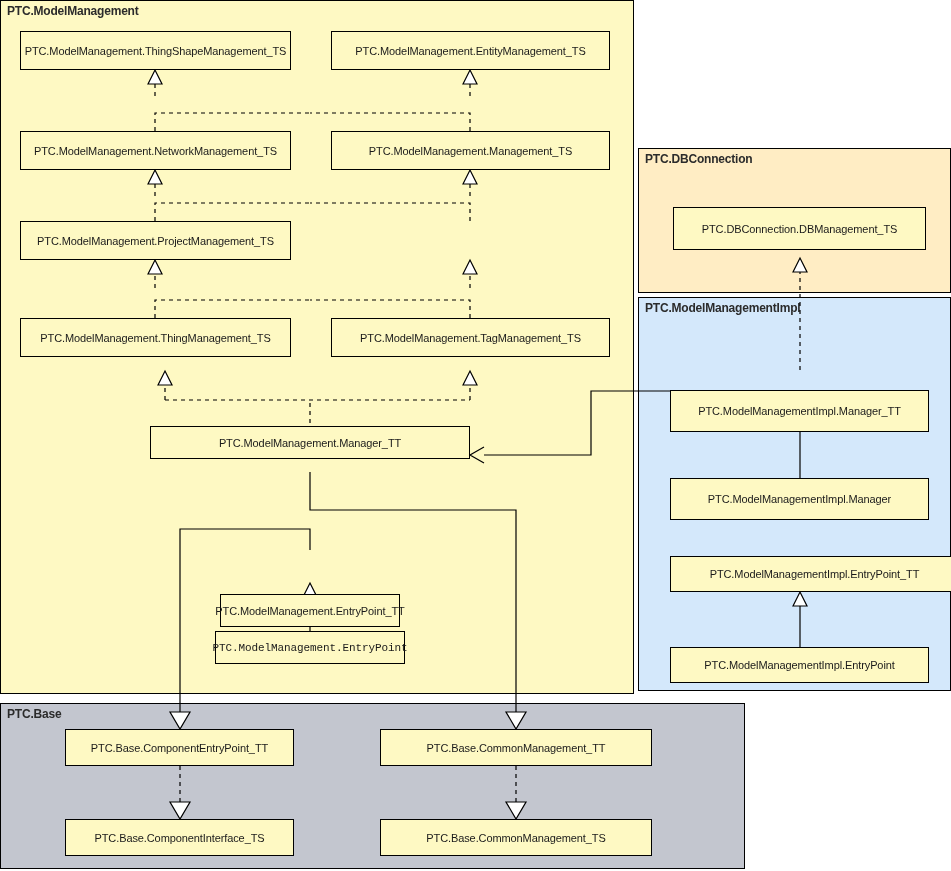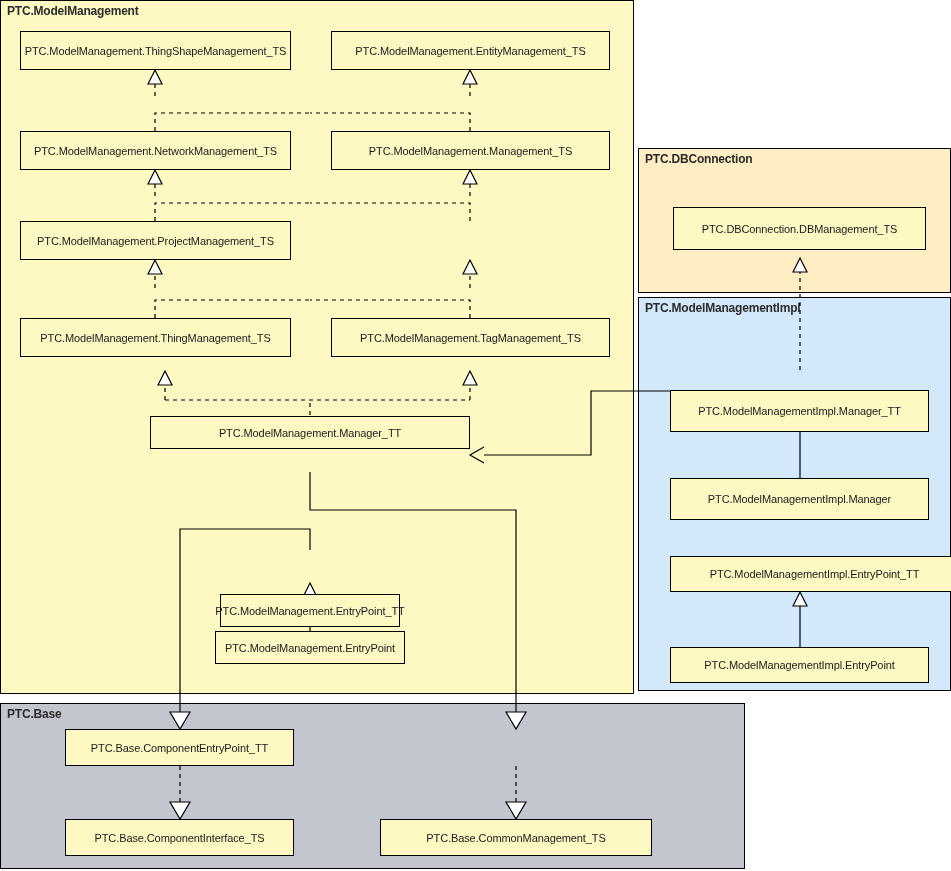--- a/index.html
+++ b/index.html
@@ -195,47 +195,50 @@
   </div>
   <div class="node" style="left: 20px; top: 221px; width: 271px; height: 39px;">
     <span>PTC.ModelManagement.ProjectManagement_TS</span>
   </div>
   <div class="node" style="left: 20px; top: 318px; width: 271px; height: 39px;">
     <span>PTC.ModelManagement.ThingManagement_TS</span>
   </div>
   <div class="node" style="left: 331px; top: 318px; width: 279px; height: 39px;">
     <span>PTC.ModelManagement.TagManagement_TS</span>
   </div>
-  <div class="node" style="left: 150px; top: 416px; width: 320px; height: 33px;">
+  <div class="node" style="left: 150px; top: 426px; width: 320px; height: 33px;">
     <span>PTC.ModelManagement.Manager_TT</span>
   </div>
   <div class="node" style="left: 220px; top: 550px; width: 180px; height: 33px; margin-top: 44px;">
     <span>PTC.ModelManagement.EntryPoint_TT</span>
   </div>
-  <div class="node" style="left: 215px; top: 631px; width: 190px; height: 33px;">
+  <div class="node" style="left: 215px; top: 631px; width: 190px; height: 33px; font-family: Liberation Mono, monospace;">
     <span>PTC.ModelManagement.EntryPoint</span>
   </div>
   <div class="node" style="left: 673px; top: 207px; width: 253px; height: 43px;">
     <span>PTC.DBConnection.DBManagement_TS</span>
   </div>
   <div class="node" style="left: 670px; top: 390px; width: 259px; height: 42px;">
     <span>PTC.ModelManagementImpl.Manager_TT</span>
   </div>
   <div class="node" style="left: 670px; top: 478px; width: 259px; height: 42px;">
     <span>PTC.ModelManagementImpl.Manager</span>
   </div>
   <div class="node" style="left: 670px; top: 556px; width: 289px; height: 36px; text-align: right;">
     <span>PTC.ModelManagementImpl.EntryPoint_TT</span>
   </div>
   <div class="node" style="left: 670px; top: 647px; width: 259px; height: 36px;">
     <span>PTC.ModelManagementImpl.EntryPoint</span>
   </div>
   <div class="node" style="left: 65px; top: 729px; width: 229px; height: 37px;">
     <span>PTC.Base.ComponentEntryPoint_TT</span>
   </div>
+  <div class="node" style="left: 380px; top: 729px; width: 272px; height: 37px;">
+    <span>PTC.Base.CommonManagement_TT</span>
+  </div>
   <div class="node" style="left: 65px; top: 819px; width: 229px; height: 37px;">
     <span>PTC.Base.ComponentInterface_TS</span>
   </div>
   <div class="node" style="left: 380px; top: 819px; width: 272px; height: 37px;">
     <span>PTC.Base.CommonManagement_TS</span>
   </div>
 
   <svg class="edges edges-top" viewBox="0 0 951 871" width="951" height="871">
     <g stroke="#000000" fill="none" stroke-width="1.2">
       <g>

